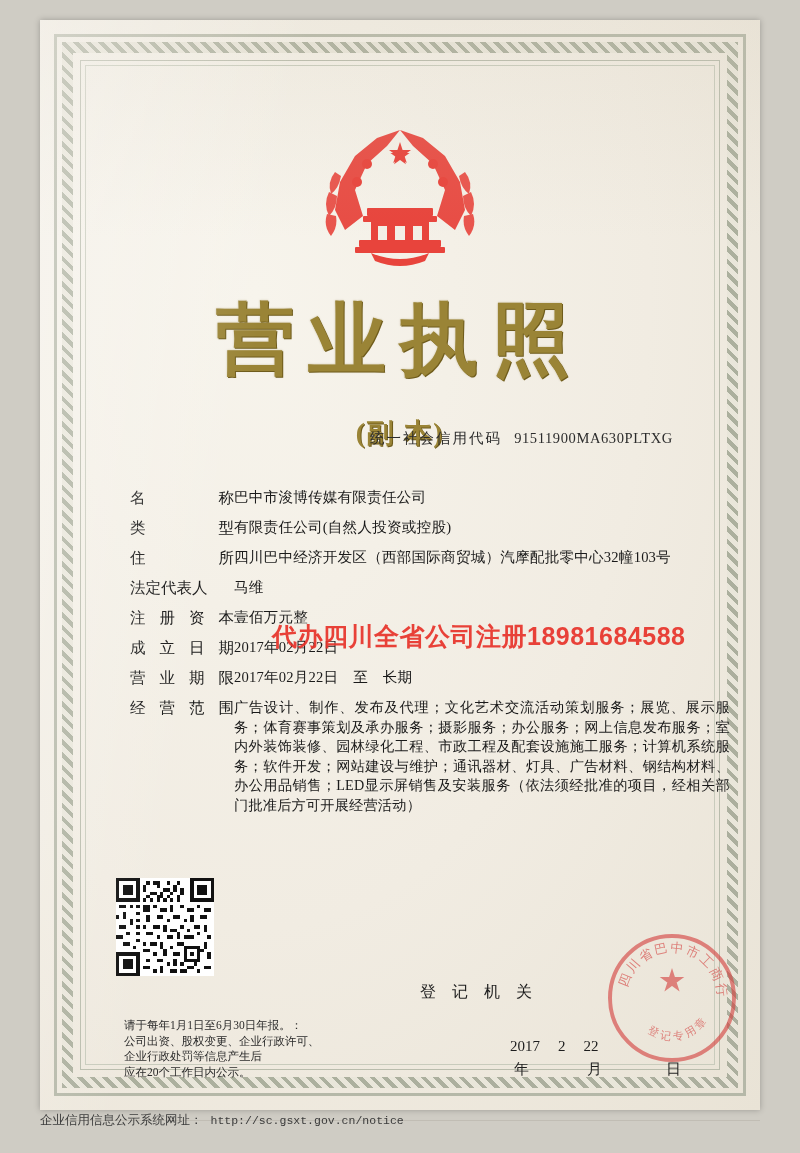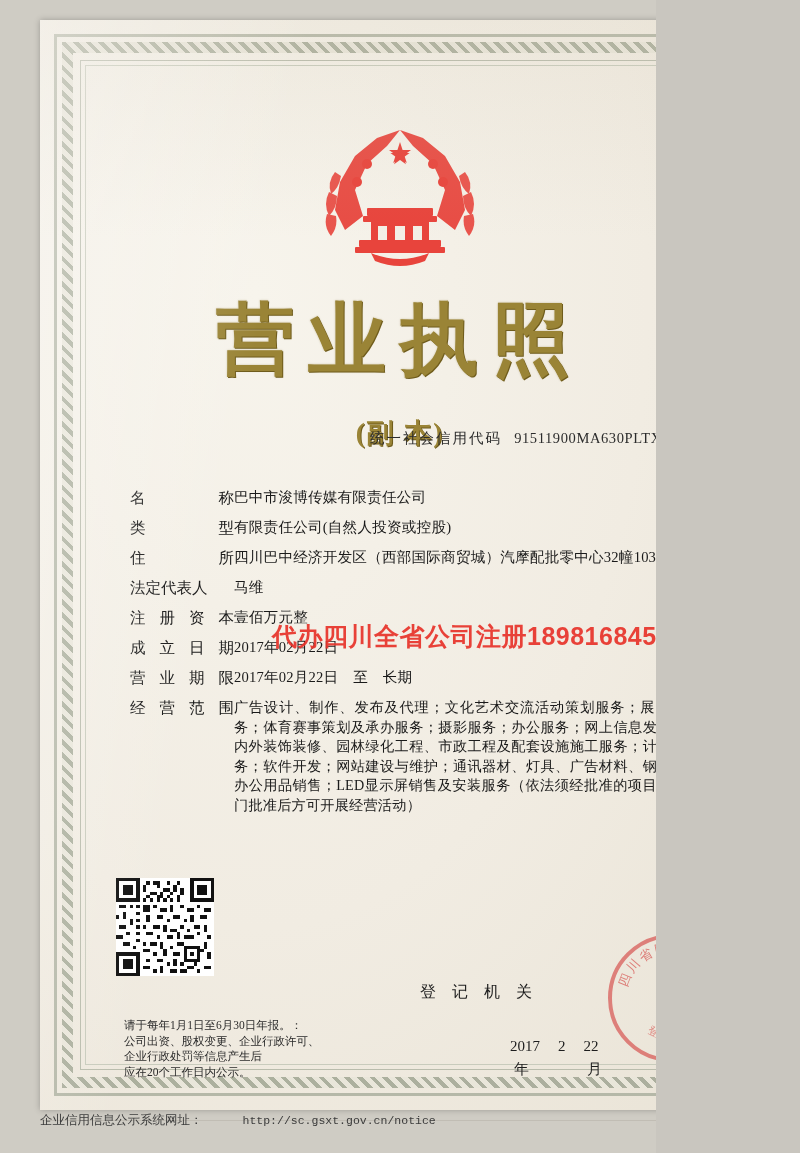--- a/index.html
+++ b/index.html
@@ -2,21 +2,21 @@
 <html><head>
 <meta charset="utf-8">
 <style>
   html, body {
     margin: 0;
     padding: 0;
     background: #c9c6bf;
   }
   #page {
     position: relative;
-    width: 656px;
+    width: 800px;
     height: 1153px;
     overflow: hidden;
     background: #cfccc4;
     font-family: "Liberation Serif", serif;
   }
   
   .paper {
     position: absolute;
     left: 40px;
     top: 20px;
@@ -226,21 +226,21 @@
     left: 40px;
     right: 40px;
     top: 1112px;
     display: flex;
     justify-content: space-between;
     font-size: 12.5px;
     color: #3b3b3b;
     font-family: "Liberation Serif", serif;
   }
   .footer .left { display: flex; align-items: baseline; gap: 8px; }
-  .footer .url { font-family: "Liberation Mono", monospace; font-size: 11.5px; margin-left: 32px; }
+  .footer .url { font-family: "Liberation Mono", monospace; font-size: 11.5px; }
   .paperline {
     position:absolute;
     left:0; right:0; top:1100px; height:1px;
     background: rgba(150,145,130,0.25);
   }
 </style>
 </head>
 <body>
 
 <div id="page">

